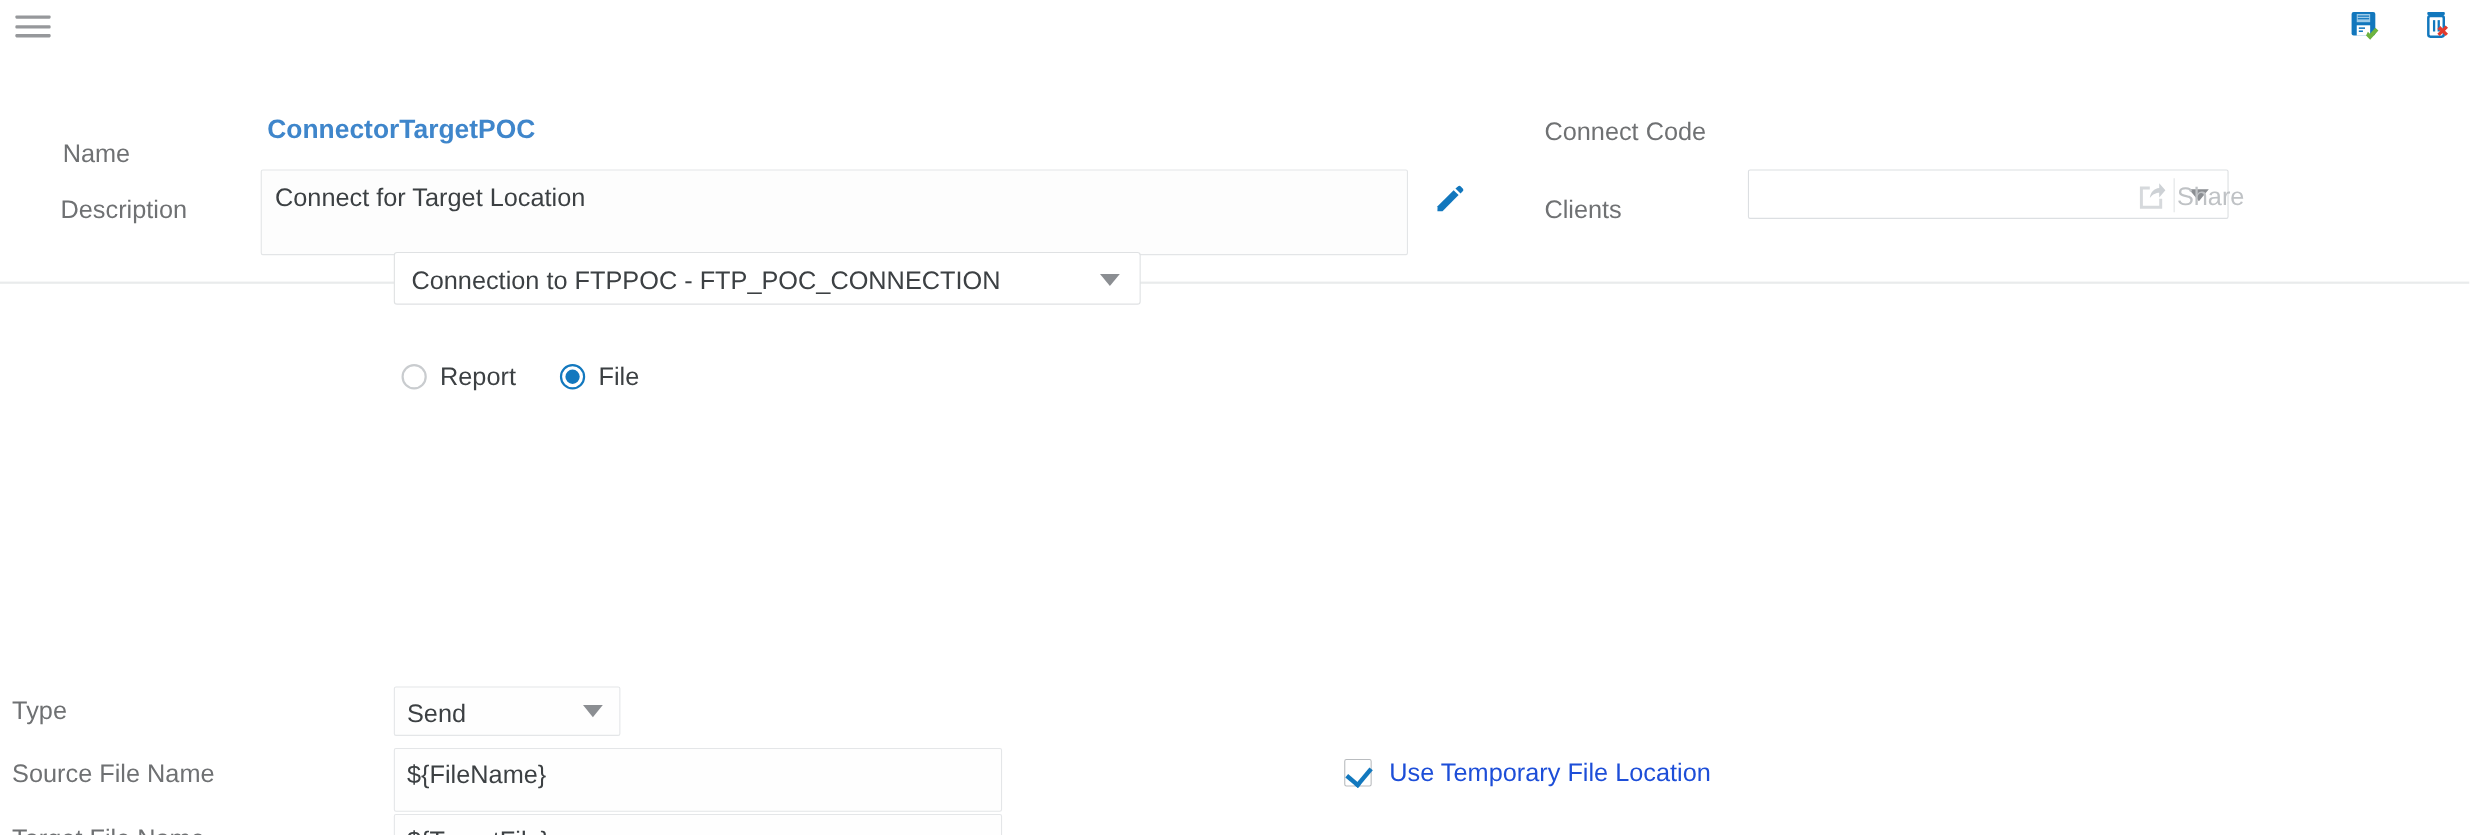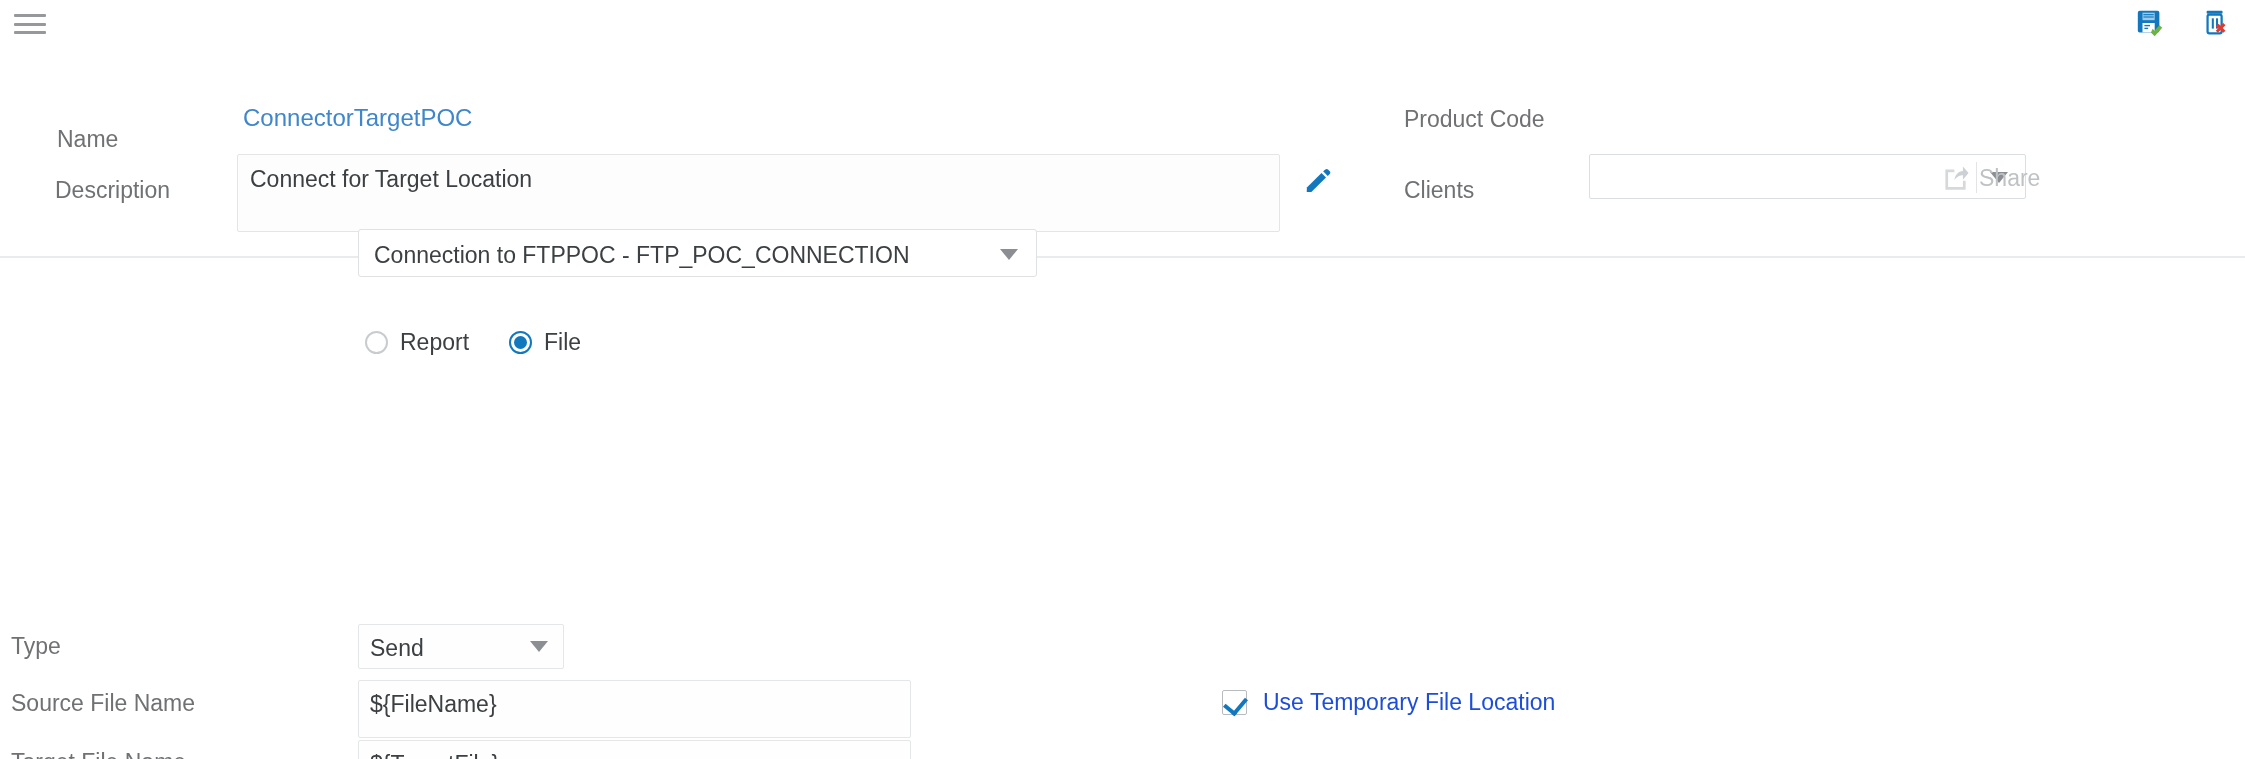--- a/index.html
+++ b/index.html
@@ -31,21 +31,21 @@
   .header { position:absolute; left:0; top:44px; width:2245px; height:168px; }
 
   .lbl {
     color:#6f7173; font-size:23px; font-weight:400;
     font-family:"Liberation Sans", sans-serif; white-space:nowrap;
   }
 
   .name-label  { position:absolute; left:57px;  top:62px;margin-top:20px; }
   .name-value  {
     position:absolute; left:243px; top:60px;
-    color:#3f86cb; font-size:24px; font-weight:normal; white-space:nowrap;
+    color:#3f86cb; font-size:24px; font-weight:bold; white-space:nowrap;
   }
 
   .desc-label  { position:absolute; left:55px;  top:133px; }
   .desc-box {
     position:absolute; left:237px; top:110px;
     width:1043px; height:78px;
     background:#fdfdfd;
     border:1px solid #e3e5e7;
     border-radius:2px;
   }
@@ -190,21 +190,21 @@
     <div class="lbl desc-label">Description</div>
     <div class="desc-box">
       <div class="desc-text">Connect for Target Location</div>
     </div>
 
     <svg class="pencil" viewBox="0 0 24 24">
       <path d="M3 19.2 L3.1 15.6 L14.8 3.9 L18.4 7.5 L6.7 19.2 Z" fill="#1277bd"></path>
       <path d="M16.1 2.6 L19.8 6.3 L21.4 4.7 C22 4.1 22 3.2 21.4 2.6 L20 1.2 C19.4 0.6 18.5 0.6 17.9 1.2 Z" fill="#1277bd"></path>
     </svg>
 
-    <div class="lbl pc-label">Product Code</div>
+    <div class="lbl pc-label">Connect Code</div>
 
     <div class="lbl cat-label">Clients</div>
     <div class="cat-select">
       <div class="desc-text" style="top:9px;"></div>
       <div class="divider"></div>
       <div class="caret"></div>
     </div>
 
     <div class="share-btn">
       <svg width="27" height="27" viewBox="0 0 24 24">

